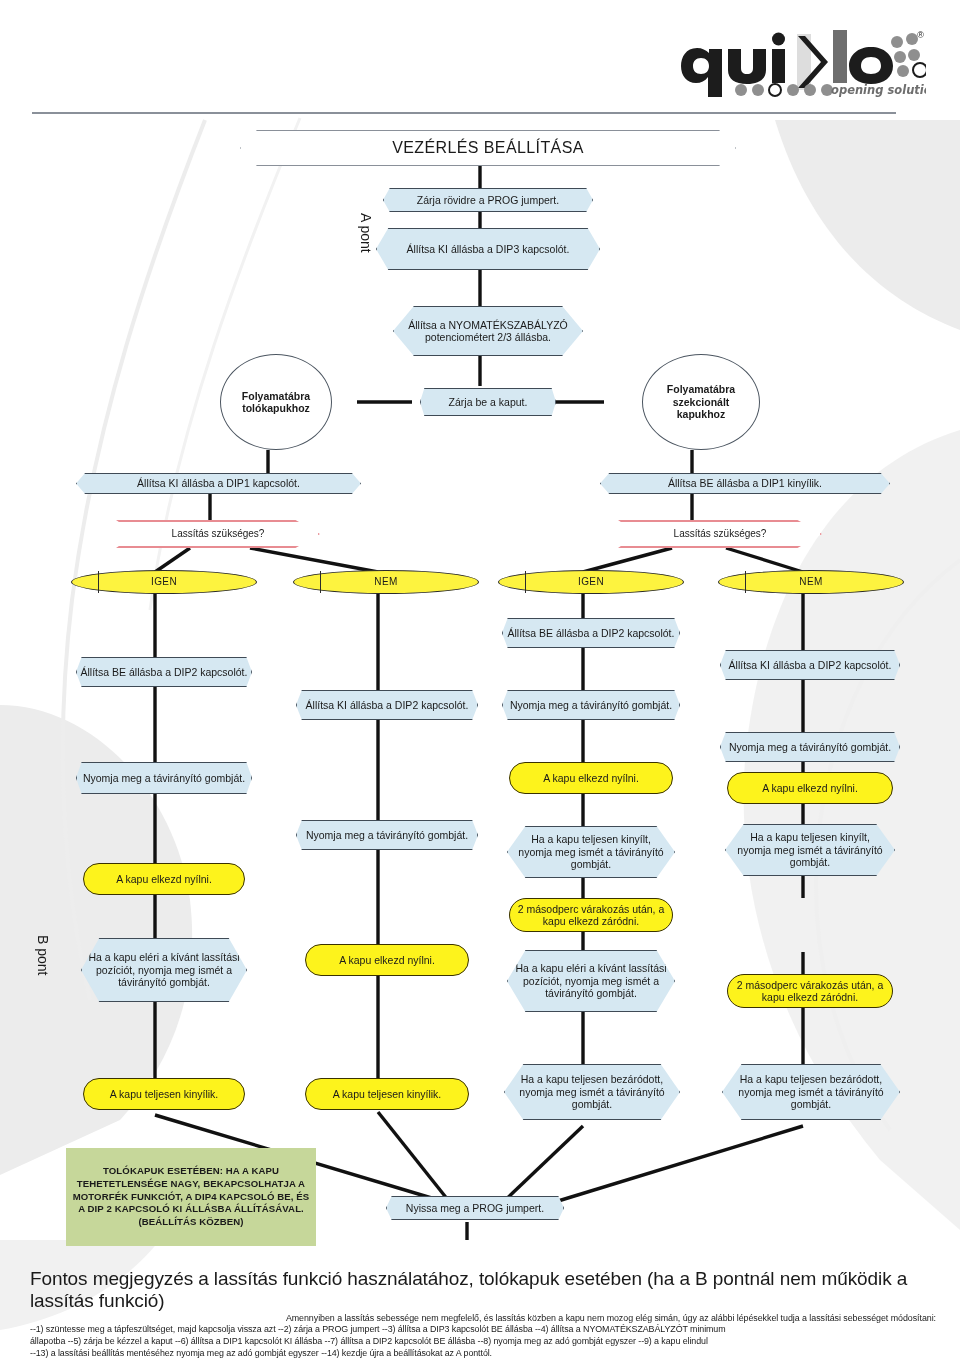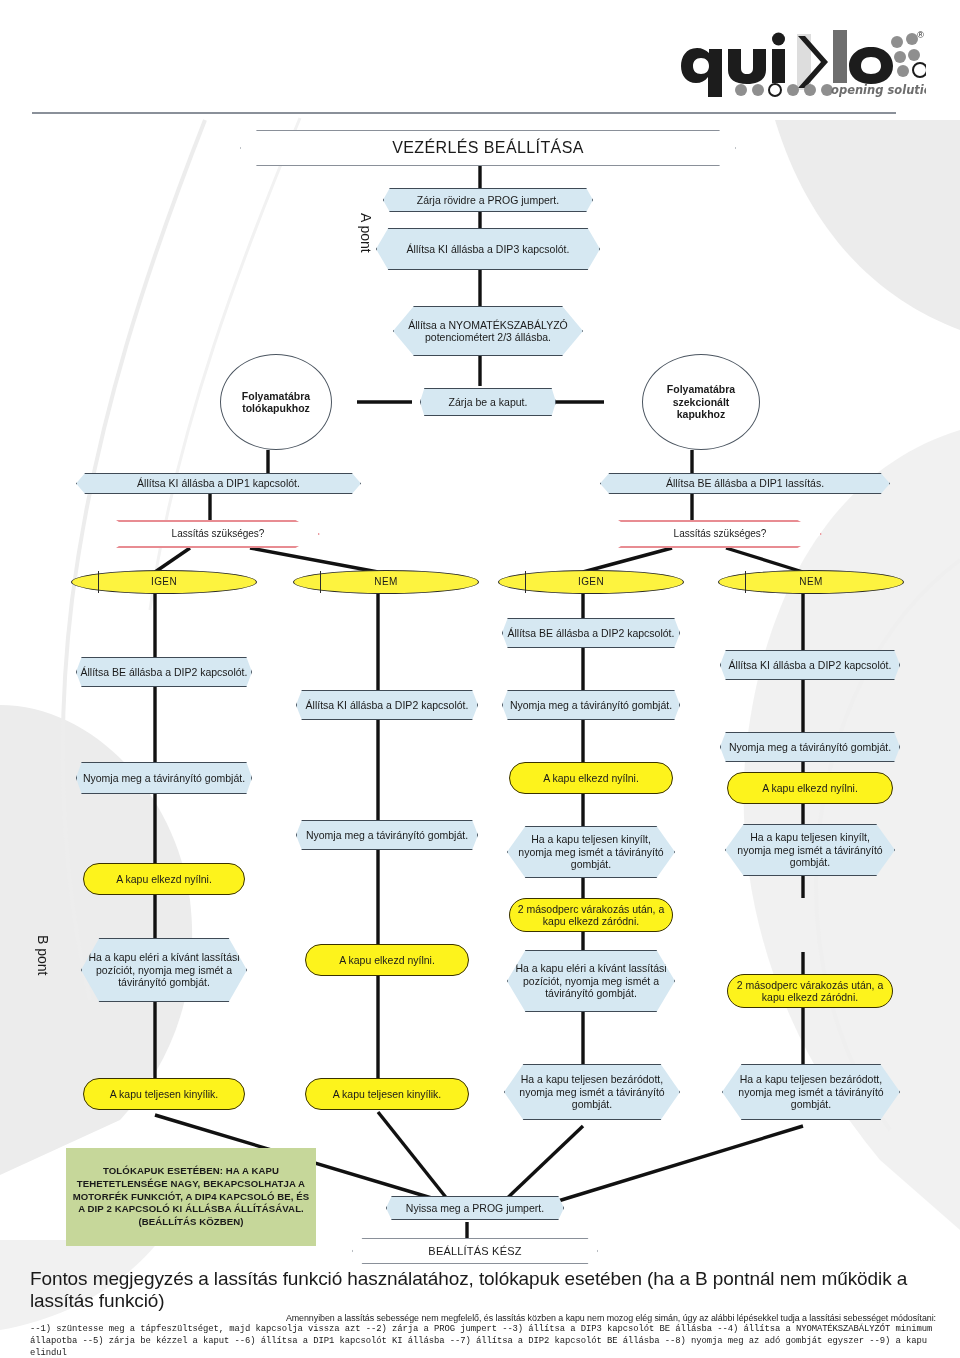--- a/index.html
+++ b/index.html
@@ -74,21 +74,21 @@
     line-height:1.32; letter-spacing:.1px; text-transform:none;
   }
   .rot { position:absolute; font-size:14px; font-weight:normal;
          transform:rotate(90deg); transform-origin:center center;
          white-space:nowrap; z-index:5; }
 
   
   #footer { position:absolute; left:30px; top:1268px; width:906px; z-index:6; }
   #footer h2 { margin:0 0 1px 0; font-size:19px; font-weight:normal; letter-spacing:-.1px; }
   #footer .lead { font-size:8.9px; margin:0 0 1px 0; letter-spacing:-.05px;text-align:right; }
-  #footer .steps p { margin:0; font-size:8.9px; letter-spacing:-.08px; line-height:1.33;font-family:Liberation Mono, monospace; }
+  #footer .steps p { margin:0; font-size:8.9px; letter-spacing:-.08px; line-height:1.33; }
 </style>
 </head>
 <body>
 
 <svg id="bg" width="960" height="1358" viewBox="0 0 960 1358">
   <rect x="0" y="0" width="960" height="1358" fill="#ffffff"></rect>
   <path d="M960,120 L960,330 C880,300 810,235 775,120 Z" fill="#ececec"></path>
   <path d="M960,430 C830,470 760,600 745,760 C735,900 780,1040 880,1160 L960,1230 Z" fill="#ececec" opacity="0.75"></path>
   <path d="M0,705 C90,705 175,790 190,900 C200,985 175,1060 120,1120 L0,1175 Z" fill="#ececec"></path>
   <path d="M0,1240 L160,1240 C120,1290 60,1320 0,1330 Z" fill="#f1f1f1"></path>
@@ -215,21 +215,21 @@
   <div class="node hexa wide" style="left:412px; top:388px; width:136px; height:28px;">Zárja be a kaput.</div>
 
   <div class="node circle" style="left:212px; top:354px; width:112px; height:96px;">
     <span>Folyamatábra tolókapukhoz</span>
   </div>
   <div class="node circle" style="left:634px; top:354px; width:118px; height:96px;justify-content:center;">
     <span>Folyamatábra szekcionált kapukhoz</span>
   </div>
 
   <div class="node hexa wide" style="left:68px; top:473px; width:285px; height:21px;">Állítsa KI állásba a DIP1 kapcsolót.</div>
-  <div class="node hexa wide" style="left:592px; top:473px; width:290px; height:21px;">Állítsa BE állásba a DIP1 lassítás.</div>
+  <div class="node hexa wide" style="left:592px; top:473px; width:290px; height:21px;">Állítsa BE állásba a DIP1 kinyílik.</div>
 
   <div class="node decision" style="left:108px; top:520px; width:204px; height:28px;">Lassítás szükséges?</div>
   <div class="node decision" style="left:610px; top:520px; width:204px; height:28px;">Lassítás szükséges?</div>
 
   <div class="node pill-ell" style="left:63px; top:570px; width:186px; height:24px;">IGEN</div>
   <div class="node pill-ell" style="left:285px; top:570px; width:186px; height:24px;">NEM</div>
   <div class="node pill-ell" style="left:490px; top:570px; width:186px; height:24px;">IGEN</div>
   <div class="node pill-ell" style="left:710px; top:570px; width:186px; height:24px;">NEM</div>
 
   <div class="node hexa wide" style="left:68px; top:657px; width:176px; height:30px;">Állítsa BE állásba a DIP2 kapcsolót.</div>
@@ -272,23 +272,23 @@
   </div>
   <div class="node hexa tall" style="left:714px; top:1064px; width:178px; height:56px;">
     <span>Ha a kapu teljesen bezáródott, nyomja meg ismét a távirányító gombját.</span>
   </div>
 
   <div class="node note" style="left:58px; top:1148px; width:250px; height:98px;">
     <span>TOLÓKAPUK ESETÉBEN: HA A KAPU TEHETETLENSÉGE NAGY, BEKAPCSOLHATJA A MOTORFÉK FUNKCIÓT, A DIP4 KAPCSOLÓ BE, ÉS A DIP 2 KAPCSOLÓ KI ÁLLÁSBA ÁLLÍTÁSÁVAL. (BEÁLLÍTÁS KÖZBEN)</span>
   </div>
 
   <div class="node hexa wide" style="left:378px; top:1196px; width:178px; height:24px;text-align:center;">Nyissa meg a PROG jumpert.</div>
-  <div class="node banner small" style="left:344px; top:1238px; width:246px; height:26px;">BEÁLLÍTÁS KÉSZ</div>
 </div>
 
 <div id="footer">
   <h2>Fontos megjegyzés a lassítás funkció használatához, tolókapuk esetében (ha a B pontnál nem működik a lassítás funkció)</h2>
   <p class="lead">Amennyiben a lassítás sebessége nem megfelelő, és lassítás közben a kapu nem mozog elég simán, úgy az alábbi lépésekkel tudja a lassítási sebességet módosítani:</p>
   <div class="steps">
     <p>--1) szüntesse meg a tápfeszültséget, majd kapcsolja vissza azt --2) zárja a PROG jumpert --3) állítsa a DIP3 kapcsolót BE állásba --4) állítsa a NYOMATÉKSZABÁLYZÓT minimum</p>
     <p>állapotba --5) zárja be kézzel a kaput --6) állítsa a DIP1 kapcsolót KI állásba --7) állítsa a DIP2 kapcsolót BE állásba --8) nyomja meg az adó gombját egyszer --9) a kapu elindul</p>
+    <p>--13) a lassítási beállítás mentéséhez nyomja meg az adó gombját egyszer --14) kezdje újra a beállításokat az A ponttól.</p>
   </div>
 </div>
 
 </body></html>

